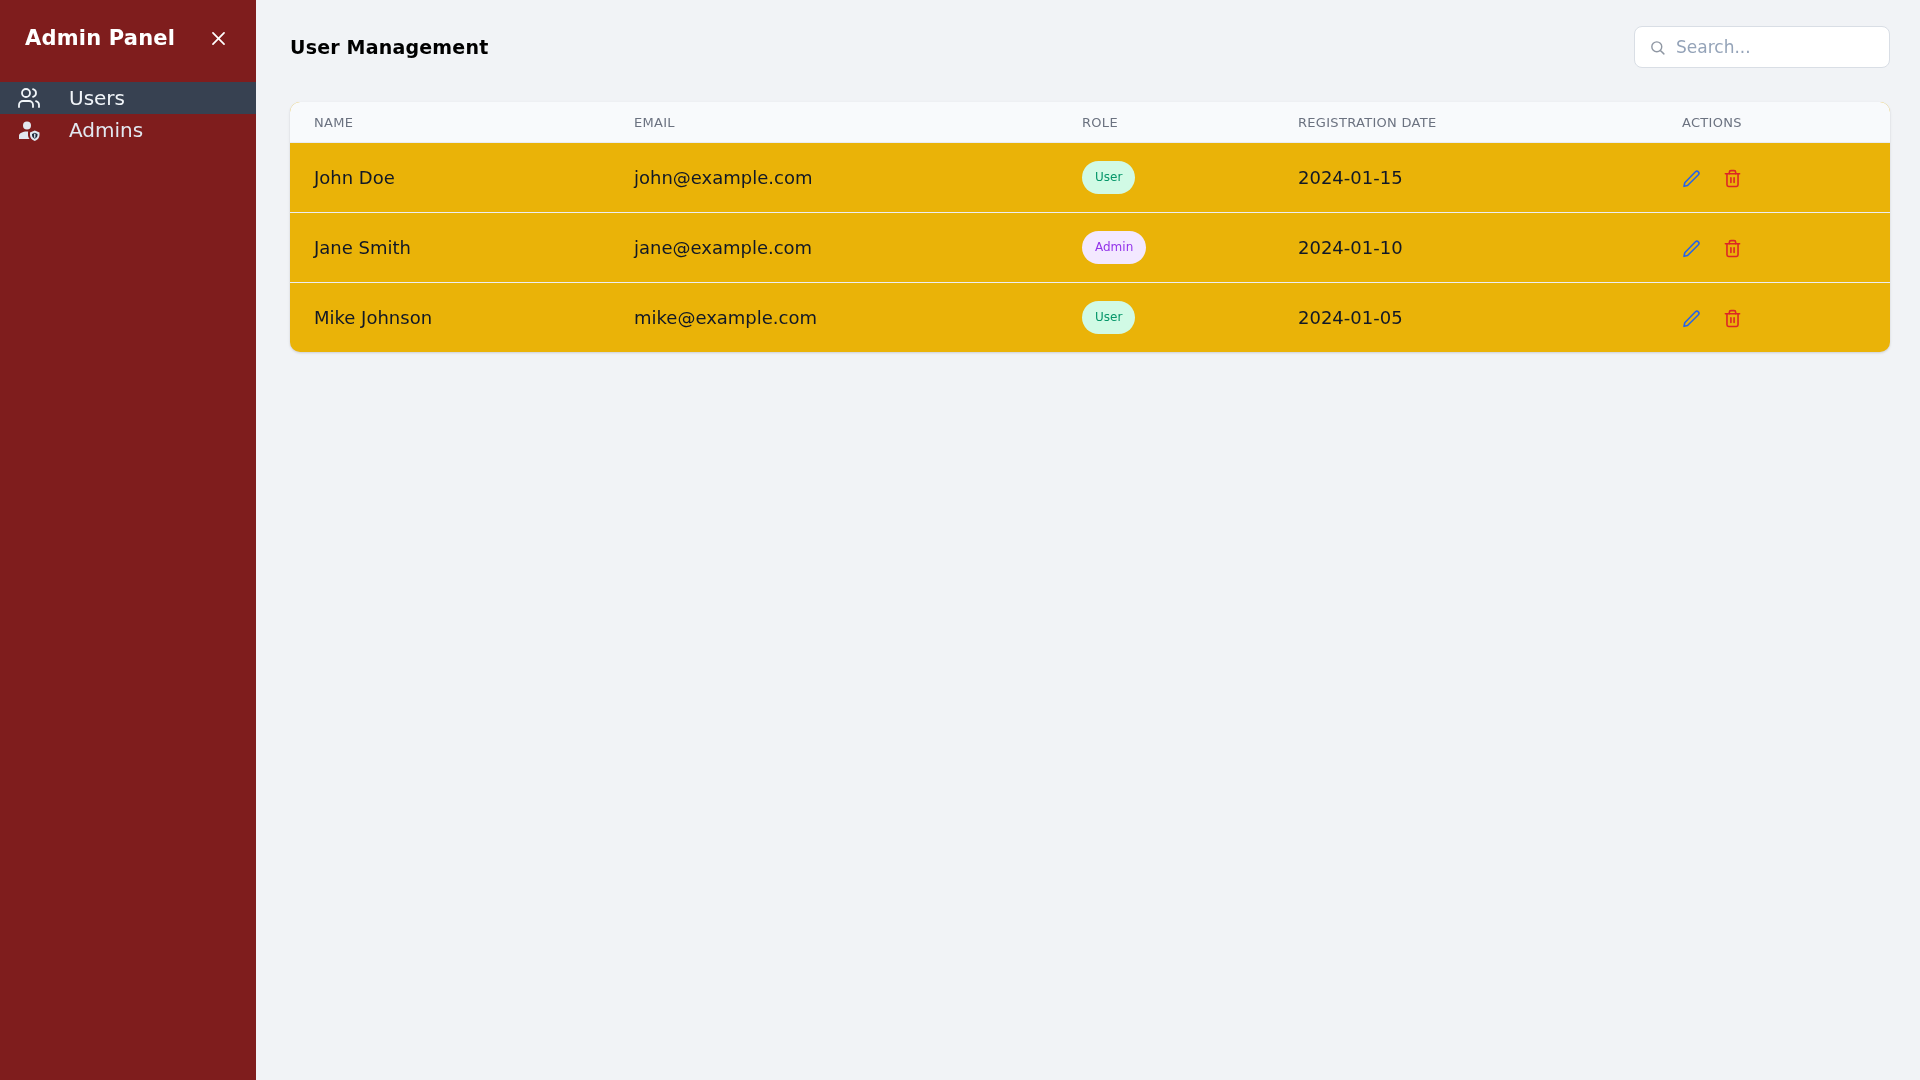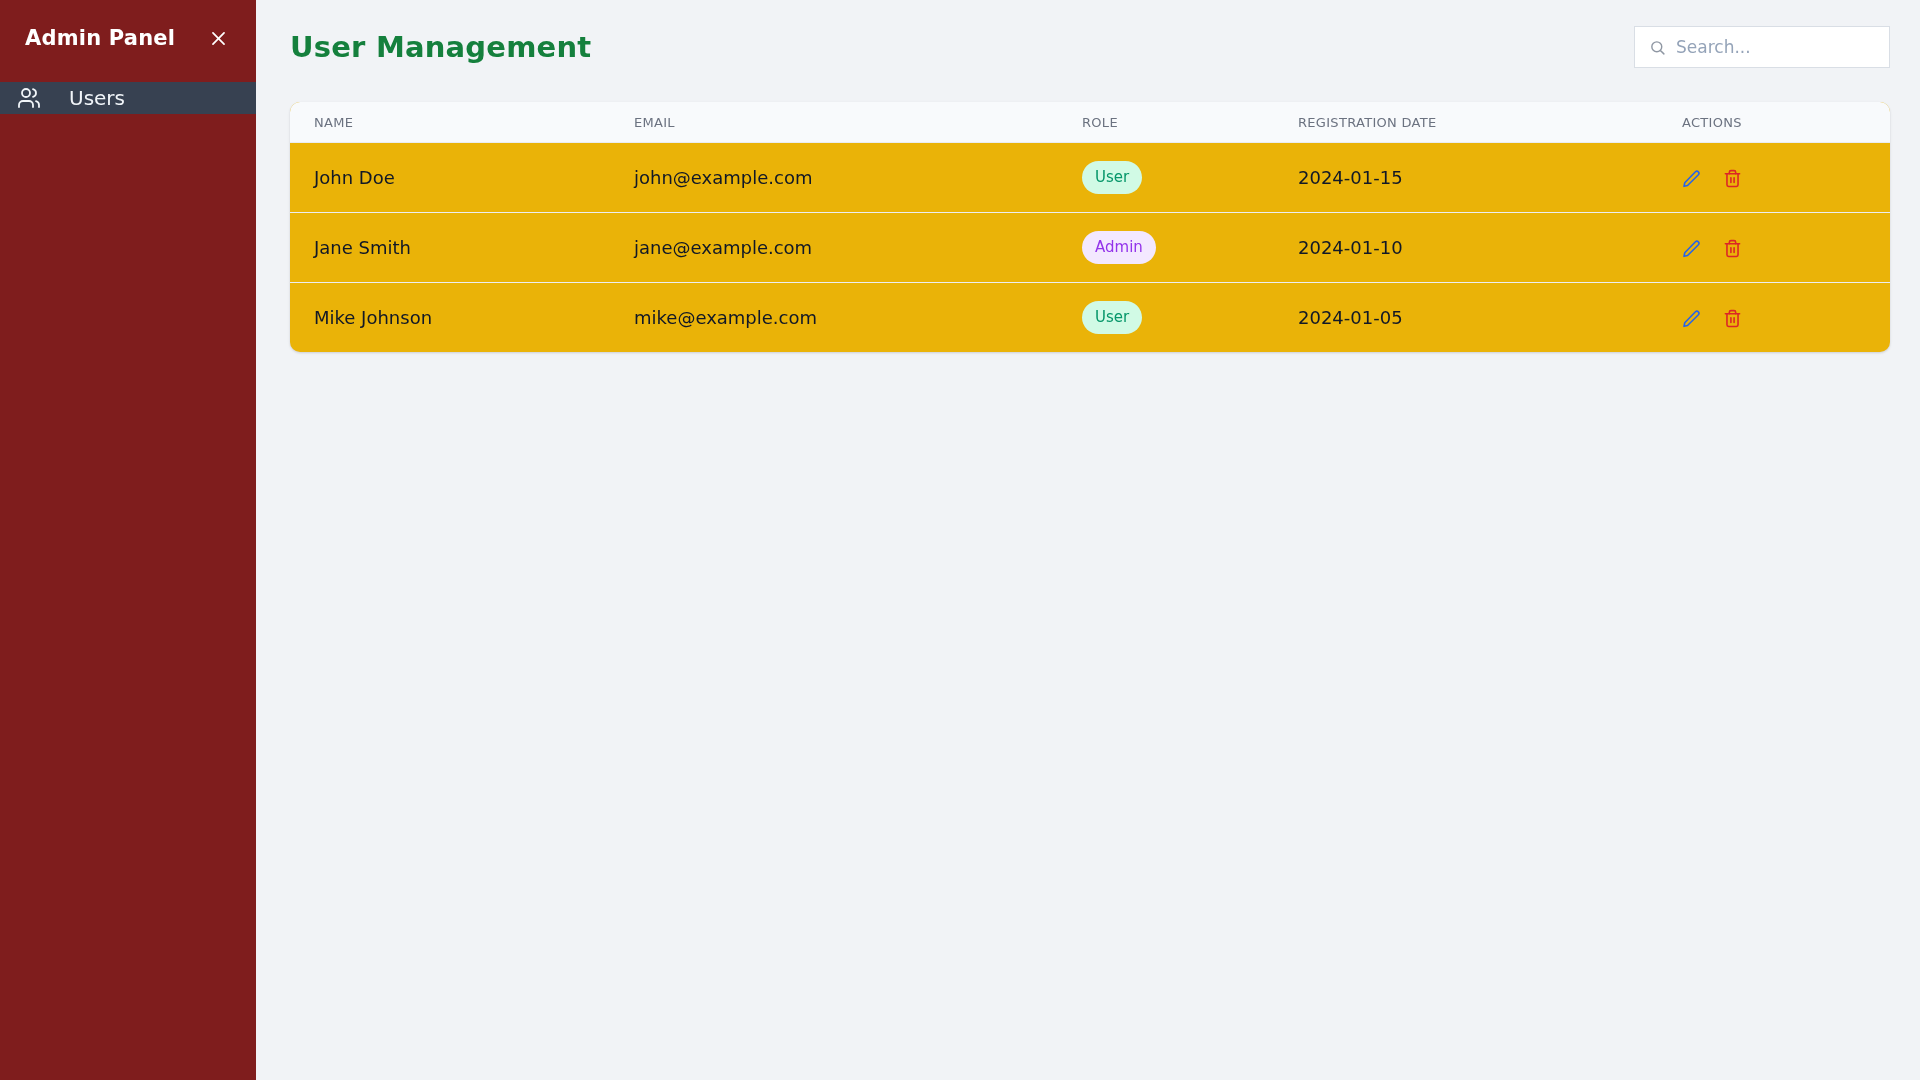--- a/index.html
+++ b/index.html
@@ -58,34 +58,34 @@
     flex: 1;
     padding: 26px 30px 0 34px;
   }
   .topbar {
     display: flex;
     align-items: center;
     justify-content: space-between;
     margin-bottom: 34px;
   }
   .page-title {
-    font-size: 29px;
+    font-size: 19px;
     font-weight: 700;
-    color: #15803d;
+    color: #000000;
     letter-spacing: 0.2px;
   }
   .search-box {
     display: flex;
     align-items: center;
     gap: 10px;
     width: 256px;
     height: 42px;
     background: #ffffff;
     border: 1px solid #d9dee5;
-    border-radius: 0;
+    border-radius: 8px;
     padding: 0 14px;
   }
   .search-box input {
     border: none;
     outline: none;
     width: 100%;
     font-size: 17px;
     font-family: inherit;
     color: #334155;
     background: transparent;
@@ -117,21 +117,21 @@
     color: #111827;
     vertical-align: middle;
   }
   tbody tr + tr td { border-top: 1px solid #eceff3; }
   td.date-cell { font-weight: 500; margin-top: 12px; }
 
   .badge {
     display: inline-block;
     padding: 8px 13px;
     border-radius: 999px;
-    font-size: 15px;
+    font-size: 12px;
     line-height: 17px;
   }
   .badge-user  { background: #d1fae5; color: #059669; }
   .badge-admin { background: #f3e8ff; color: #9333ea; }
 
   .actions-cell { white-space: nowrap; }
   .icon-btn {
     background: none;
     border: none;
     cursor: pointer;
@@ -164,20 +164,32 @@
       <span style="display:flex">
         <svg width="24" height="24" viewBox="0 0 24 24" fill="none" stroke="currentColor" stroke-width="1.8" stroke-linecap="round" stroke-linejoin="round">
           <path d="M16 21v-2a4 4 0 0 0-4-4H6a4 4 0 0 0-4 4v2"></path>
           <circle cx="9" cy="7" r="4"></circle>
           <path d="M22 21v-2a4 4 0 0 0-3-3.87"></path>
           <path d="M16 3.13a4 4 0 0 1 0 7.75"></path>
         </svg>
       </span>
       <span>Users</span>
     </div>
+    <div class="nav-item">
+      <span style="display:flex">
+        <svg width="24" height="24" viewBox="0 0 24 24" fill="currentColor">
+          <circle cx="10" cy="7.5" r="4"></circle>
+          <path d="M11.2 13.6c-.4 0-.8-.1-1.2-.1-4.4 0-8 1.8-8 4V21h10.6c-1-1.1-1.6-2.6-1.6-4.3v-2.4z"></path>
+          <path d="M17.75 12.6l4.75 1.9v2.5c0 2.9-2 5.1-4.75 5.9-2.75-.8-4.75-3-4.75-5.9v-2.5z"></path>
+          <path d="M17.75 14.8l2.75 1.1v1.2c0 1.8-1.15 3.1-2.75 3.7-1.6-.6-2.75-1.9-2.75-3.7v-1.2z" fill="#1e293b"></path>
+          <rect x="17.1" y="15.6" width="1.3" height="4.2" rx="0.6"></rect>
+        </svg>
+      </span>
+      <span>Admins</span>
+    </div>
   </nav>
 </aside>
 
 <main class="main">
   <div class="topbar">
     <h1 class="page-title">User Management</h1>
     <div class="search-box">
       <span style="display:flex">
         <svg width="17" height="17" viewBox="0 0 24 24" fill="none" stroke="#8f97a3" stroke-width="2" stroke-linecap="round">
           <circle cx="11" cy="11" r="7"></circle>

